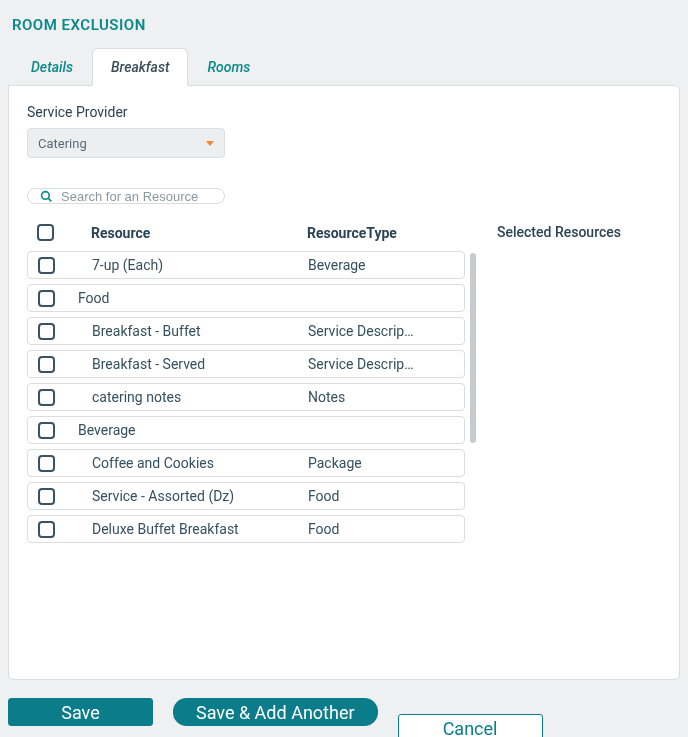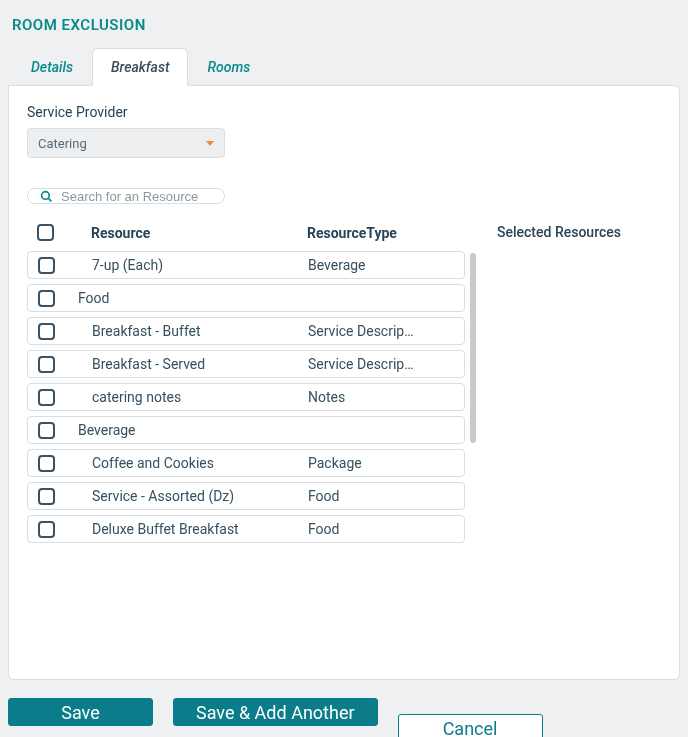--- a/index.html
+++ b/index.html
@@ -208,20 +208,21 @@
       justify-content: center;
       min-width: 145px;
     }
     .btn-primary {
       background: #0b7d8a;
       color: #ffffff;
       border: 1px solid #0b7d8a;
     }
     .btn-primary.wide {
       min-width: 165px;
+      border-radius: 13px;
     }
     .btn-outline {
       background: #ffffff;
       color: #0b7d8a;
       border: 1px solid #0b7d8a;
       margin-top: 16px;
     }
   </style>
 </head>
 <body>

